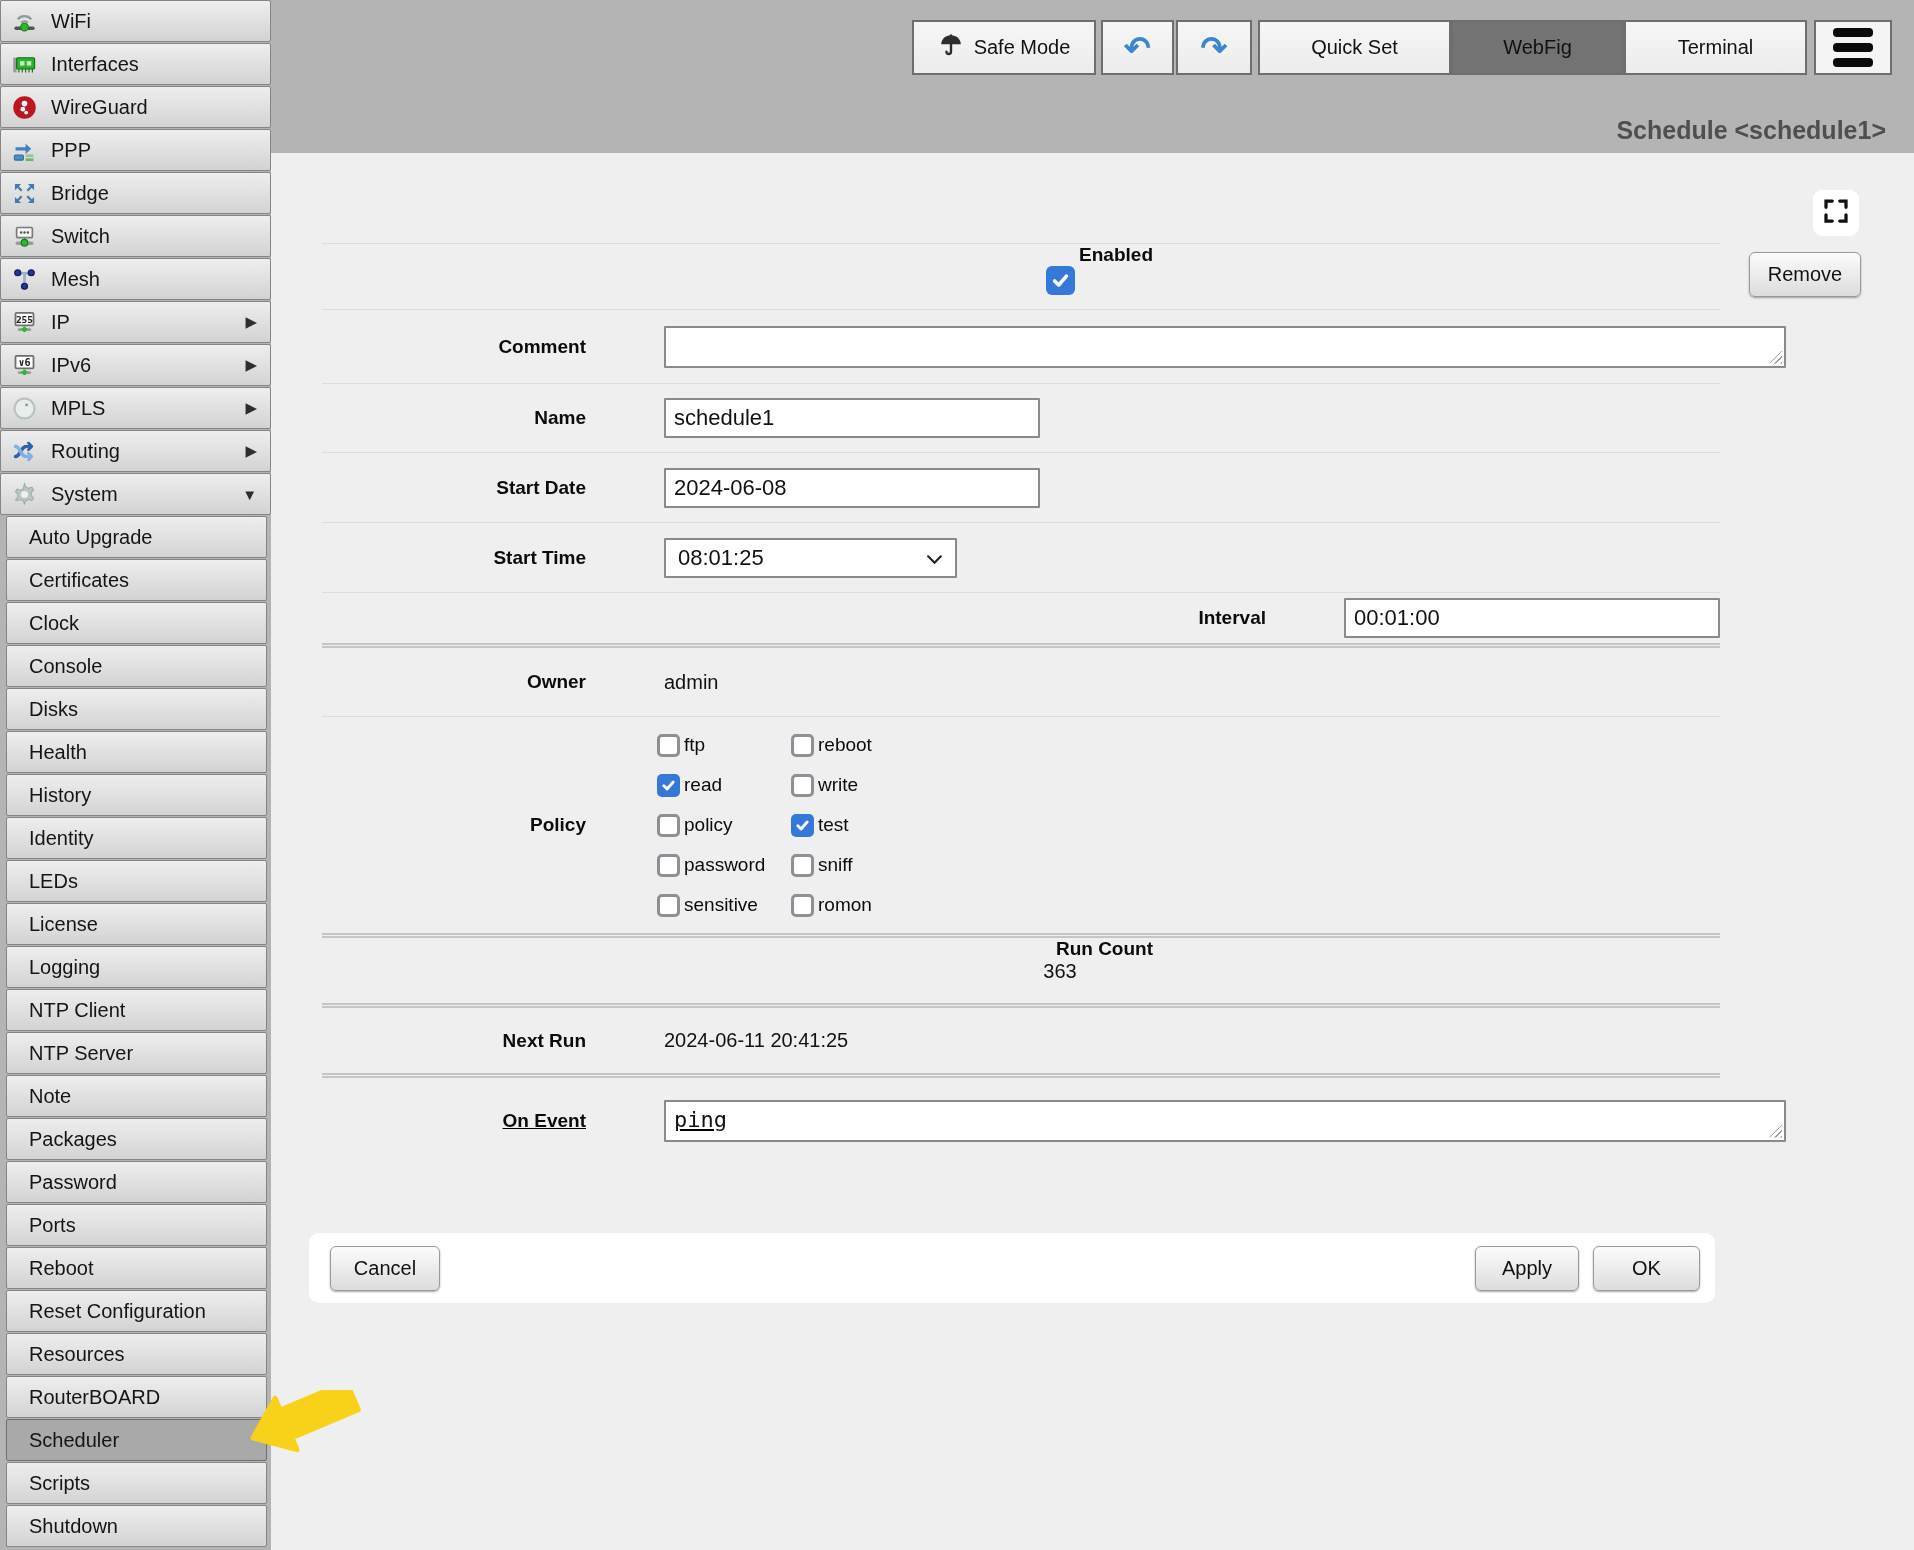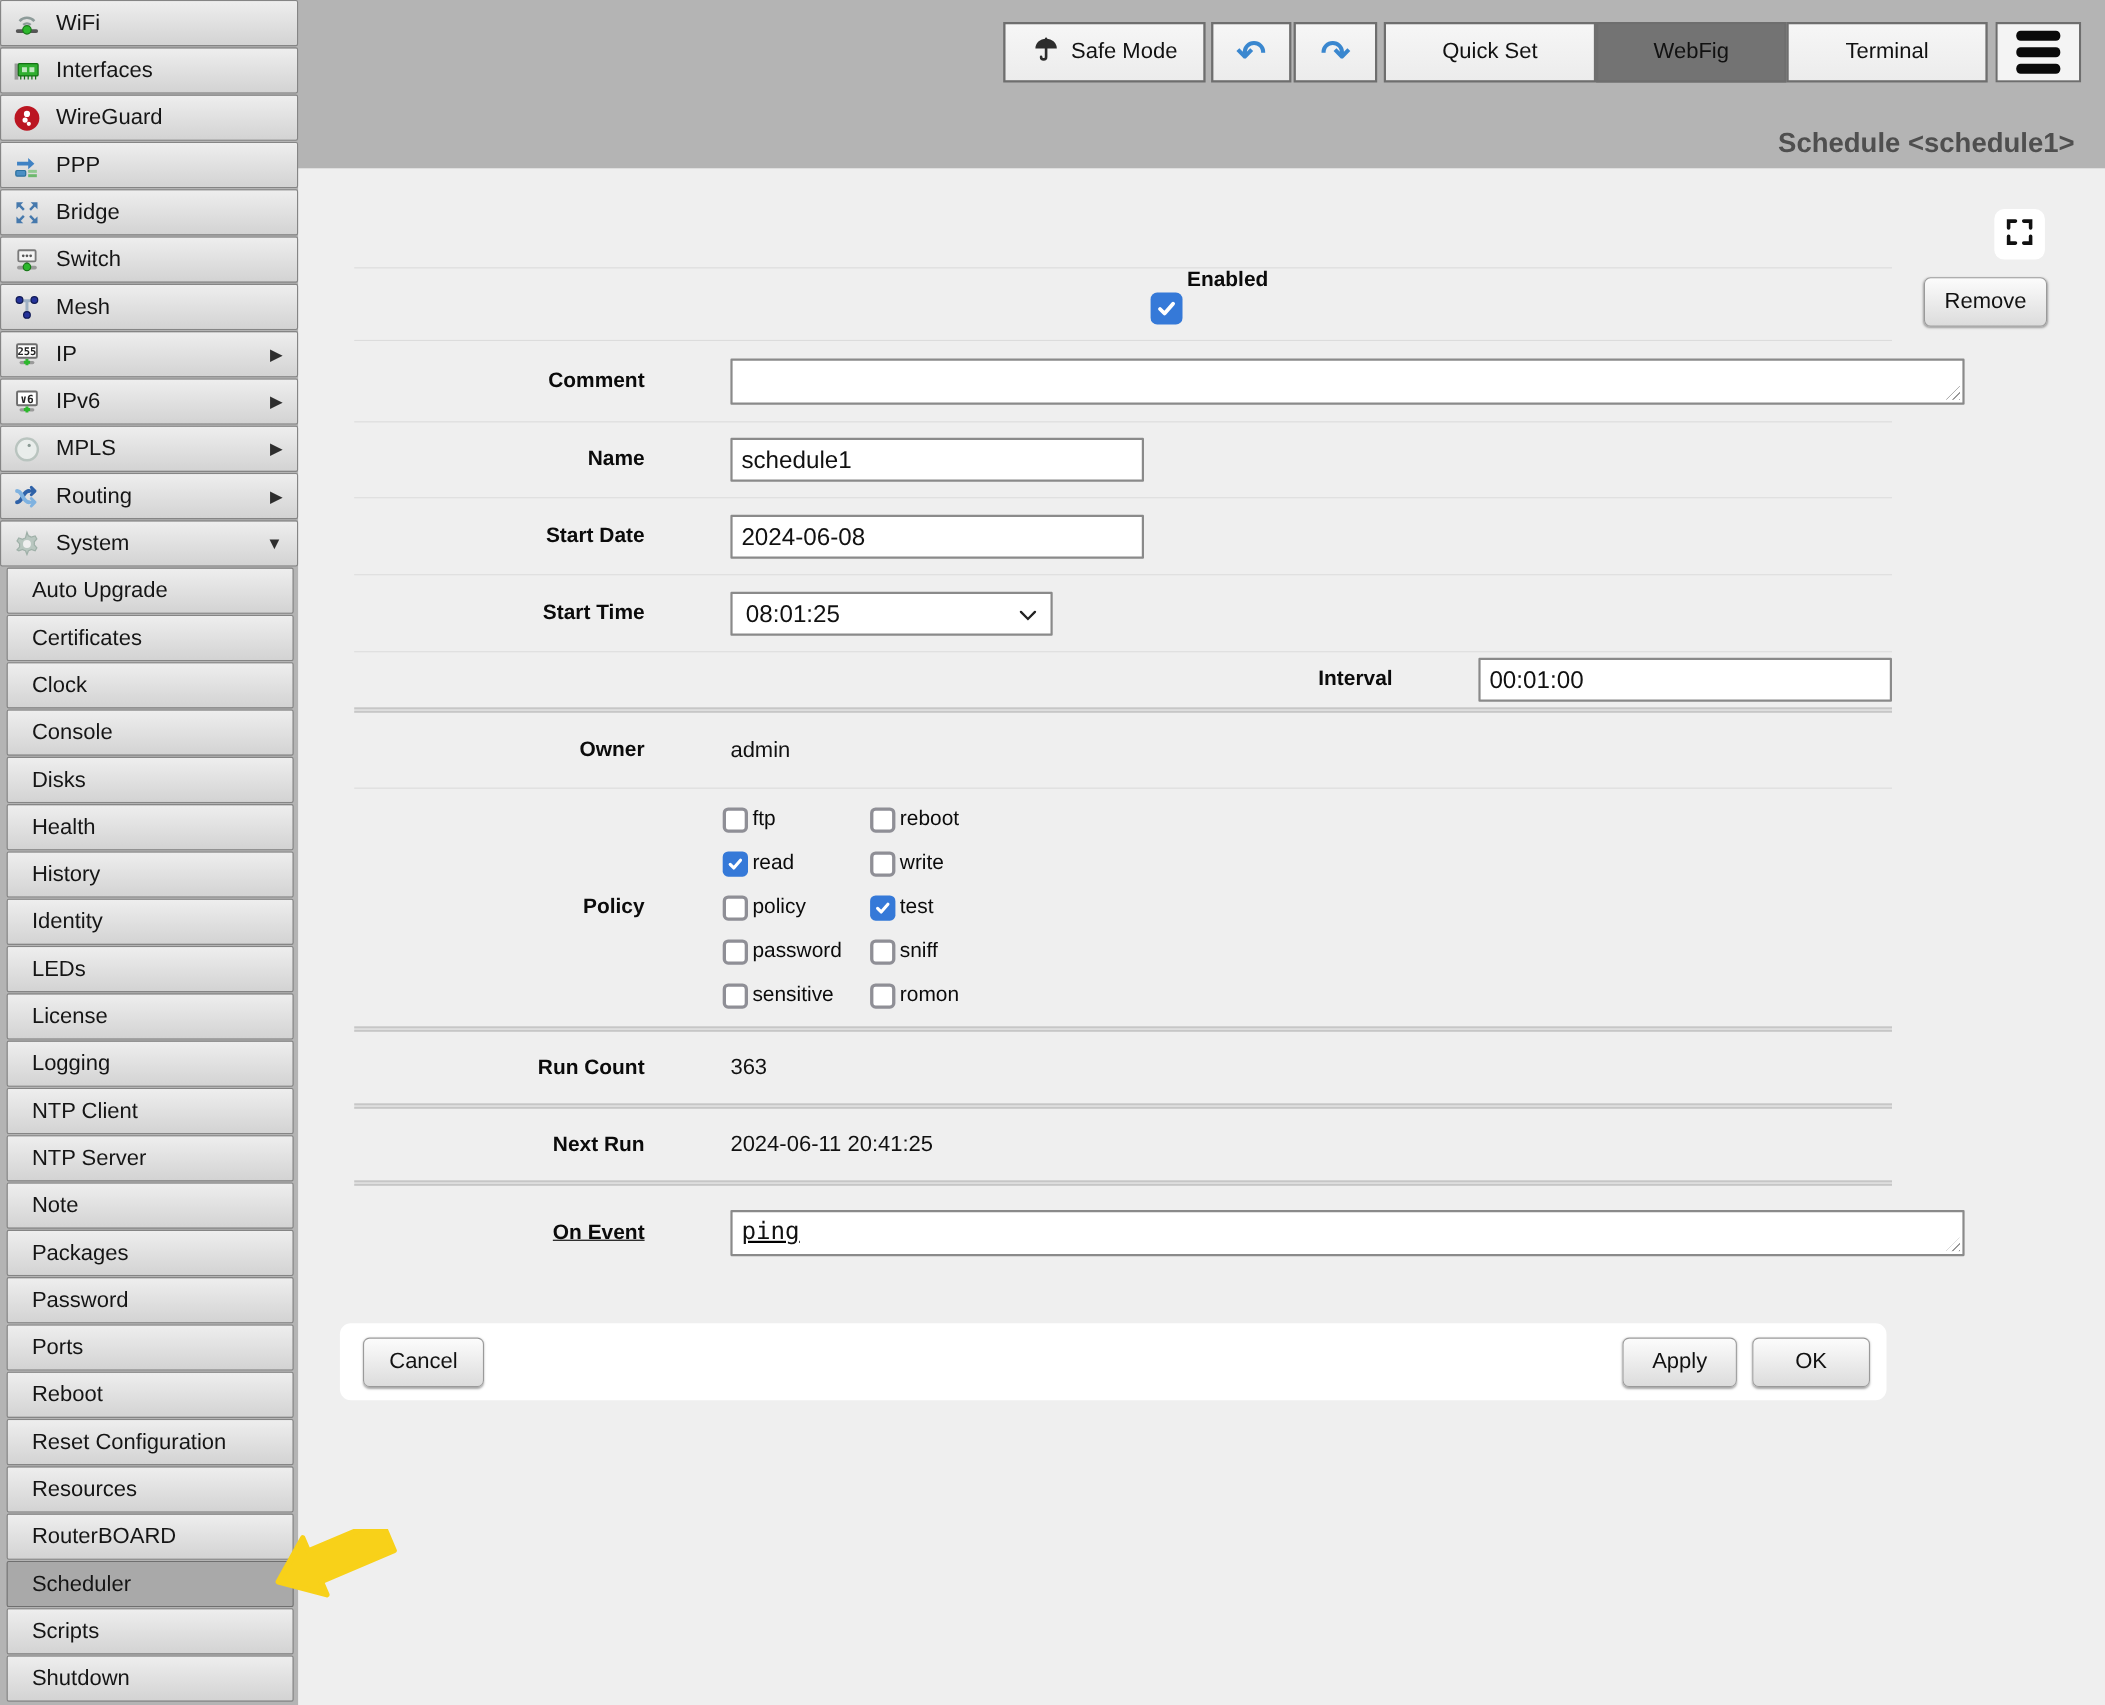--- a/index.html
+++ b/index.html
@@ -64,25 +64,25 @@
   .cb{width:23px;height:23px;border:3px solid #8f8f96;border-radius:5px;background:#fff;
       box-sizing:border-box;flex:none;display:flex;align-items:center;justify-content:center;cursor:pointer;}
   .cb.checked{background:#3579d8;border:none;}
   .cb.big{width:29px;height:29px;border-radius:6px;}
   .pol-grid{display:grid;grid-template-columns:134px auto;grid-auto-rows:40px;align-items:center;}
   .pol-cell{display:flex;align-items:center;gap:4px;font-size:19px;color:#0b0b0b;cursor:pointer;}
 
   
   .r-enabled{height:66px;flex-direction:column;} .r-comment{height:74px;} .r-name{height:69px;}
   .r-startdate{height:70px;} .r-starttime{height:70px;} .r-interval{height:51px;justify-content:flex-end;}
-  .r-owner{height:73px;} .r-policy{height:217px;} .r-runcount{height:70px;}
+  .r-owner{height:73px;} .r-policy{height:217px;} .r-runcount{height:70px;flex-direction:column;}
   .r-nextrun{height:70px;} .r-onevent{height:90px;text-decoration:underline;}
 
   
-  .action-panel{position:absolute;left:38px;top:1050px;width:1406px;height:70px;background:#fff;
+  .action-panel{position:absolute;left:38px;top:1080px;width:1406px;height:70px;background:#fff;
         border-radius:10px;display:flex;align-items:center;padding:0 15px;box-sizing:border-box;}
   .action-panel .spacer{flex:1;}
   .b-cancel{width:110px;height:45px;margin-left:6px;}
   .b-apply{width:104px;height:45px;margin-right:14px;}
   .b-ok{width:107px;height:45px;}
 
   
   .pointer-arrow{position:absolute;left:245px;top:1390px;z-index:6;pointer-events:none;}
 </style>
 </head>

